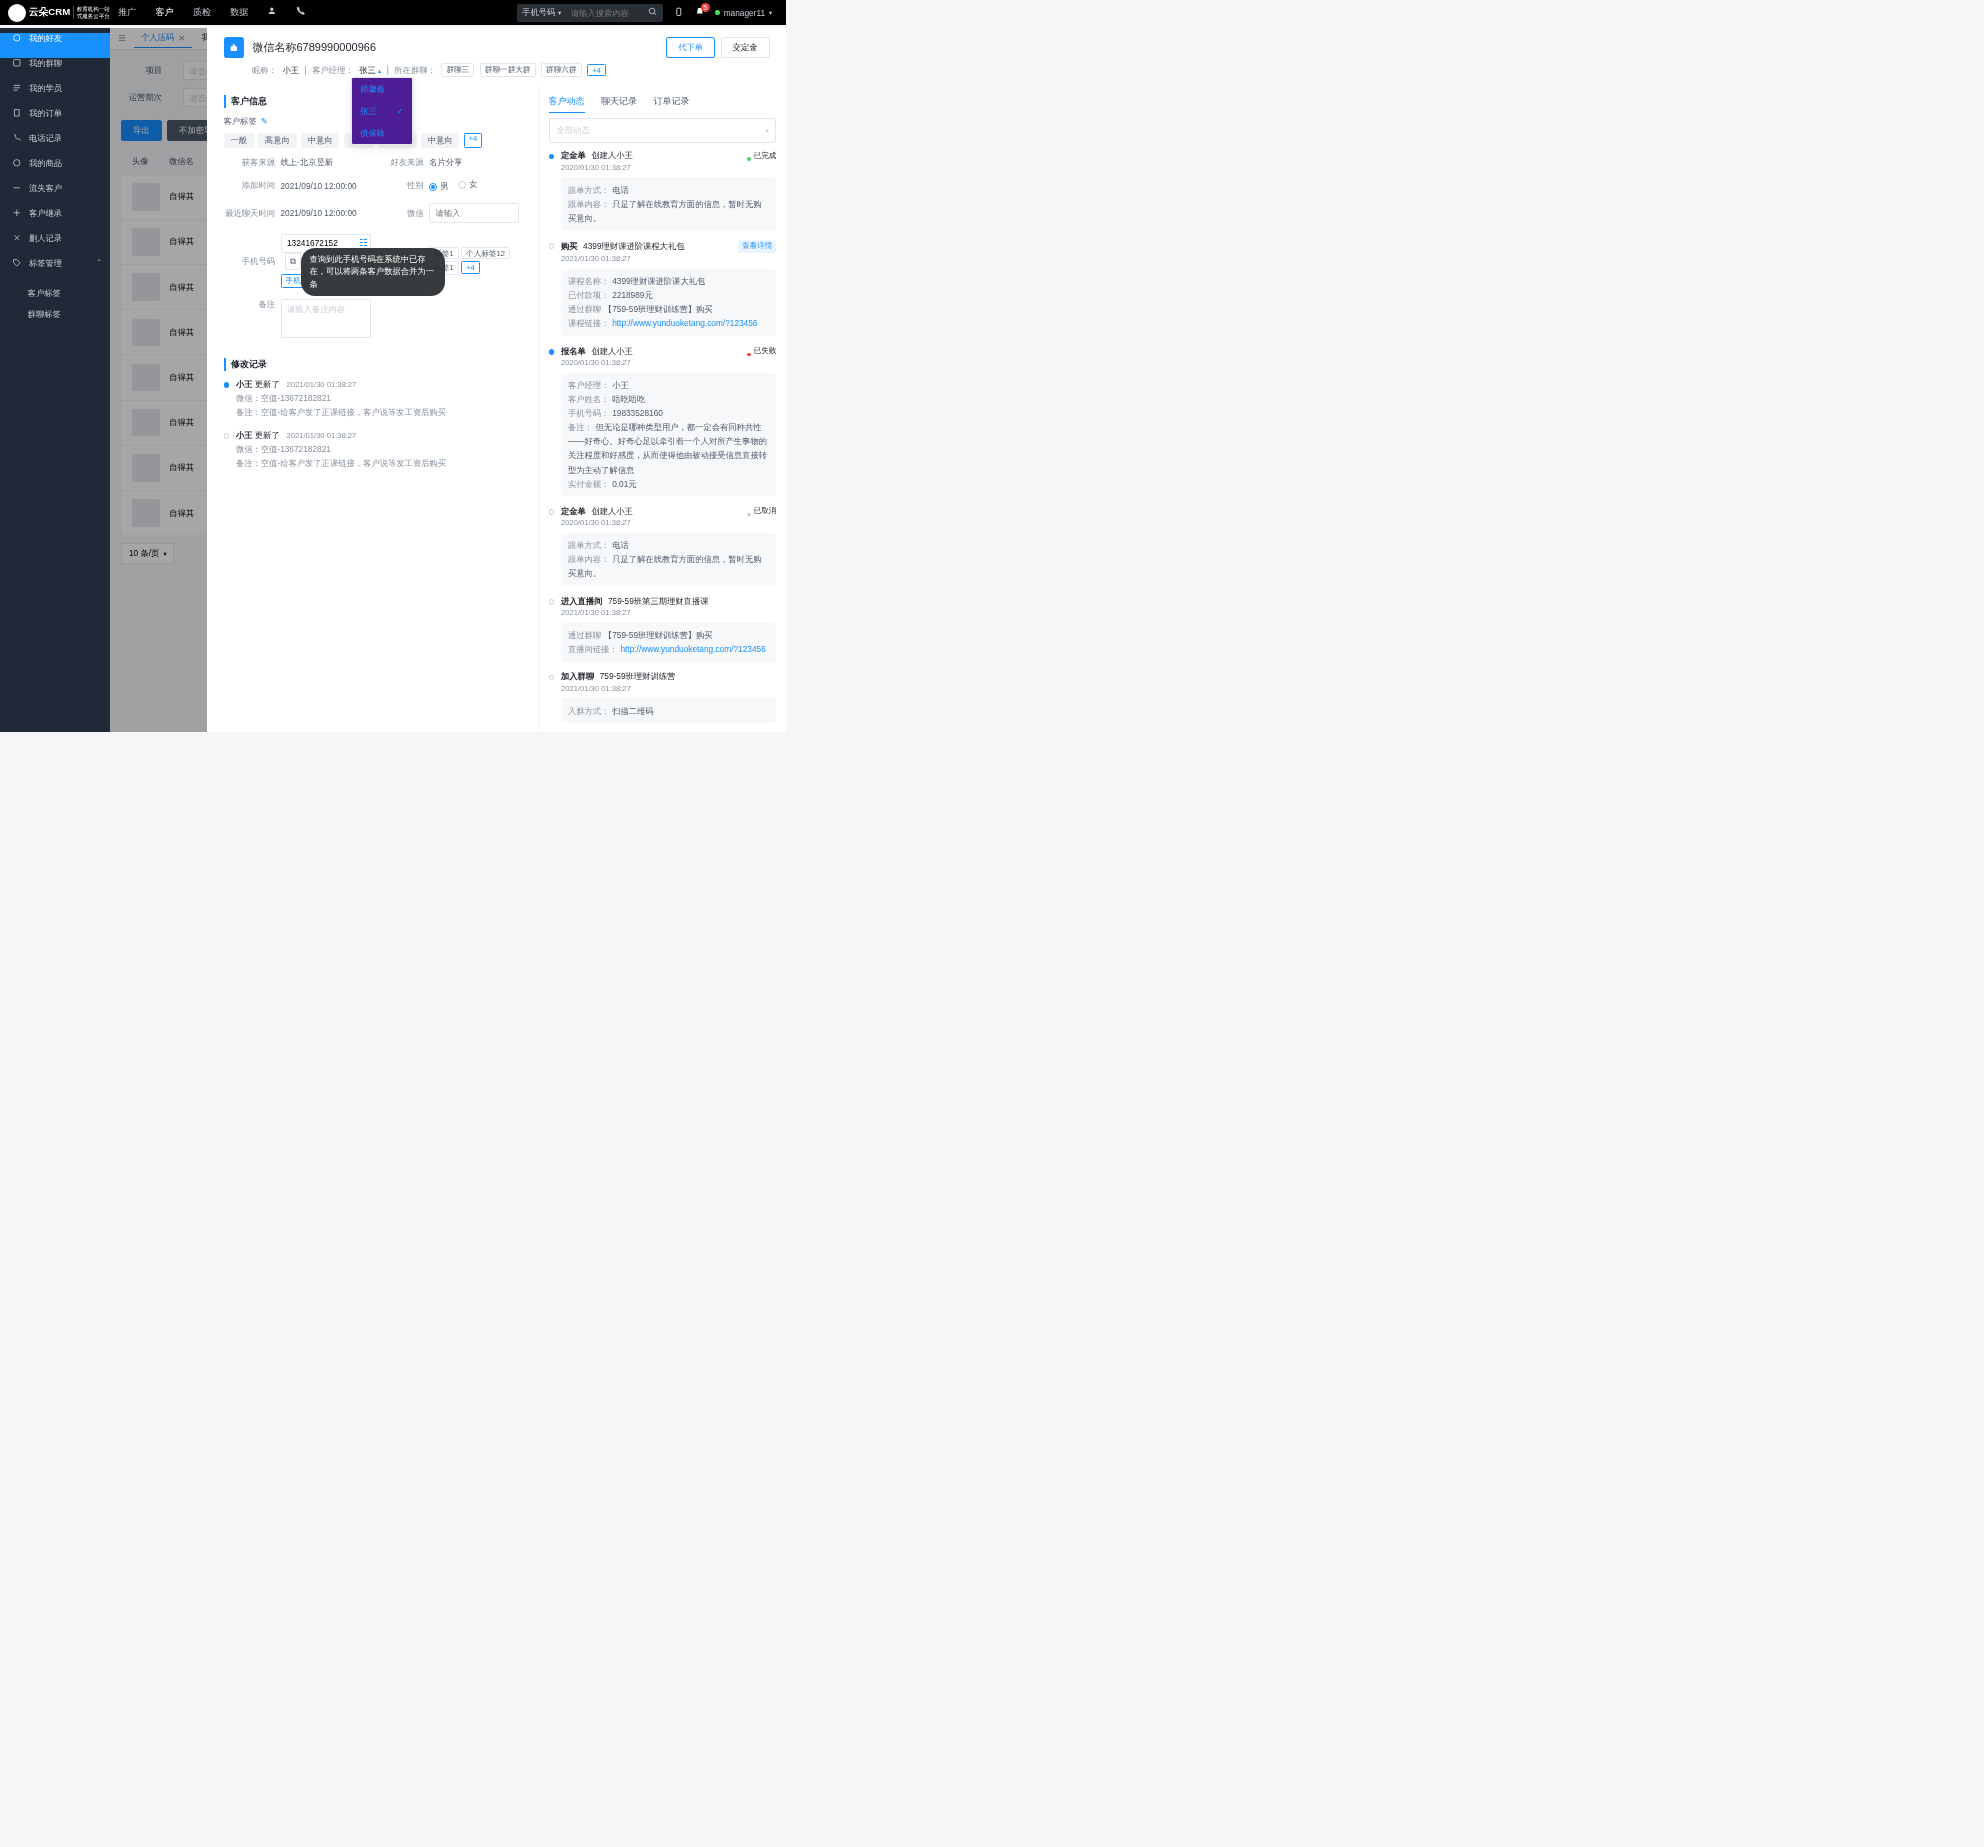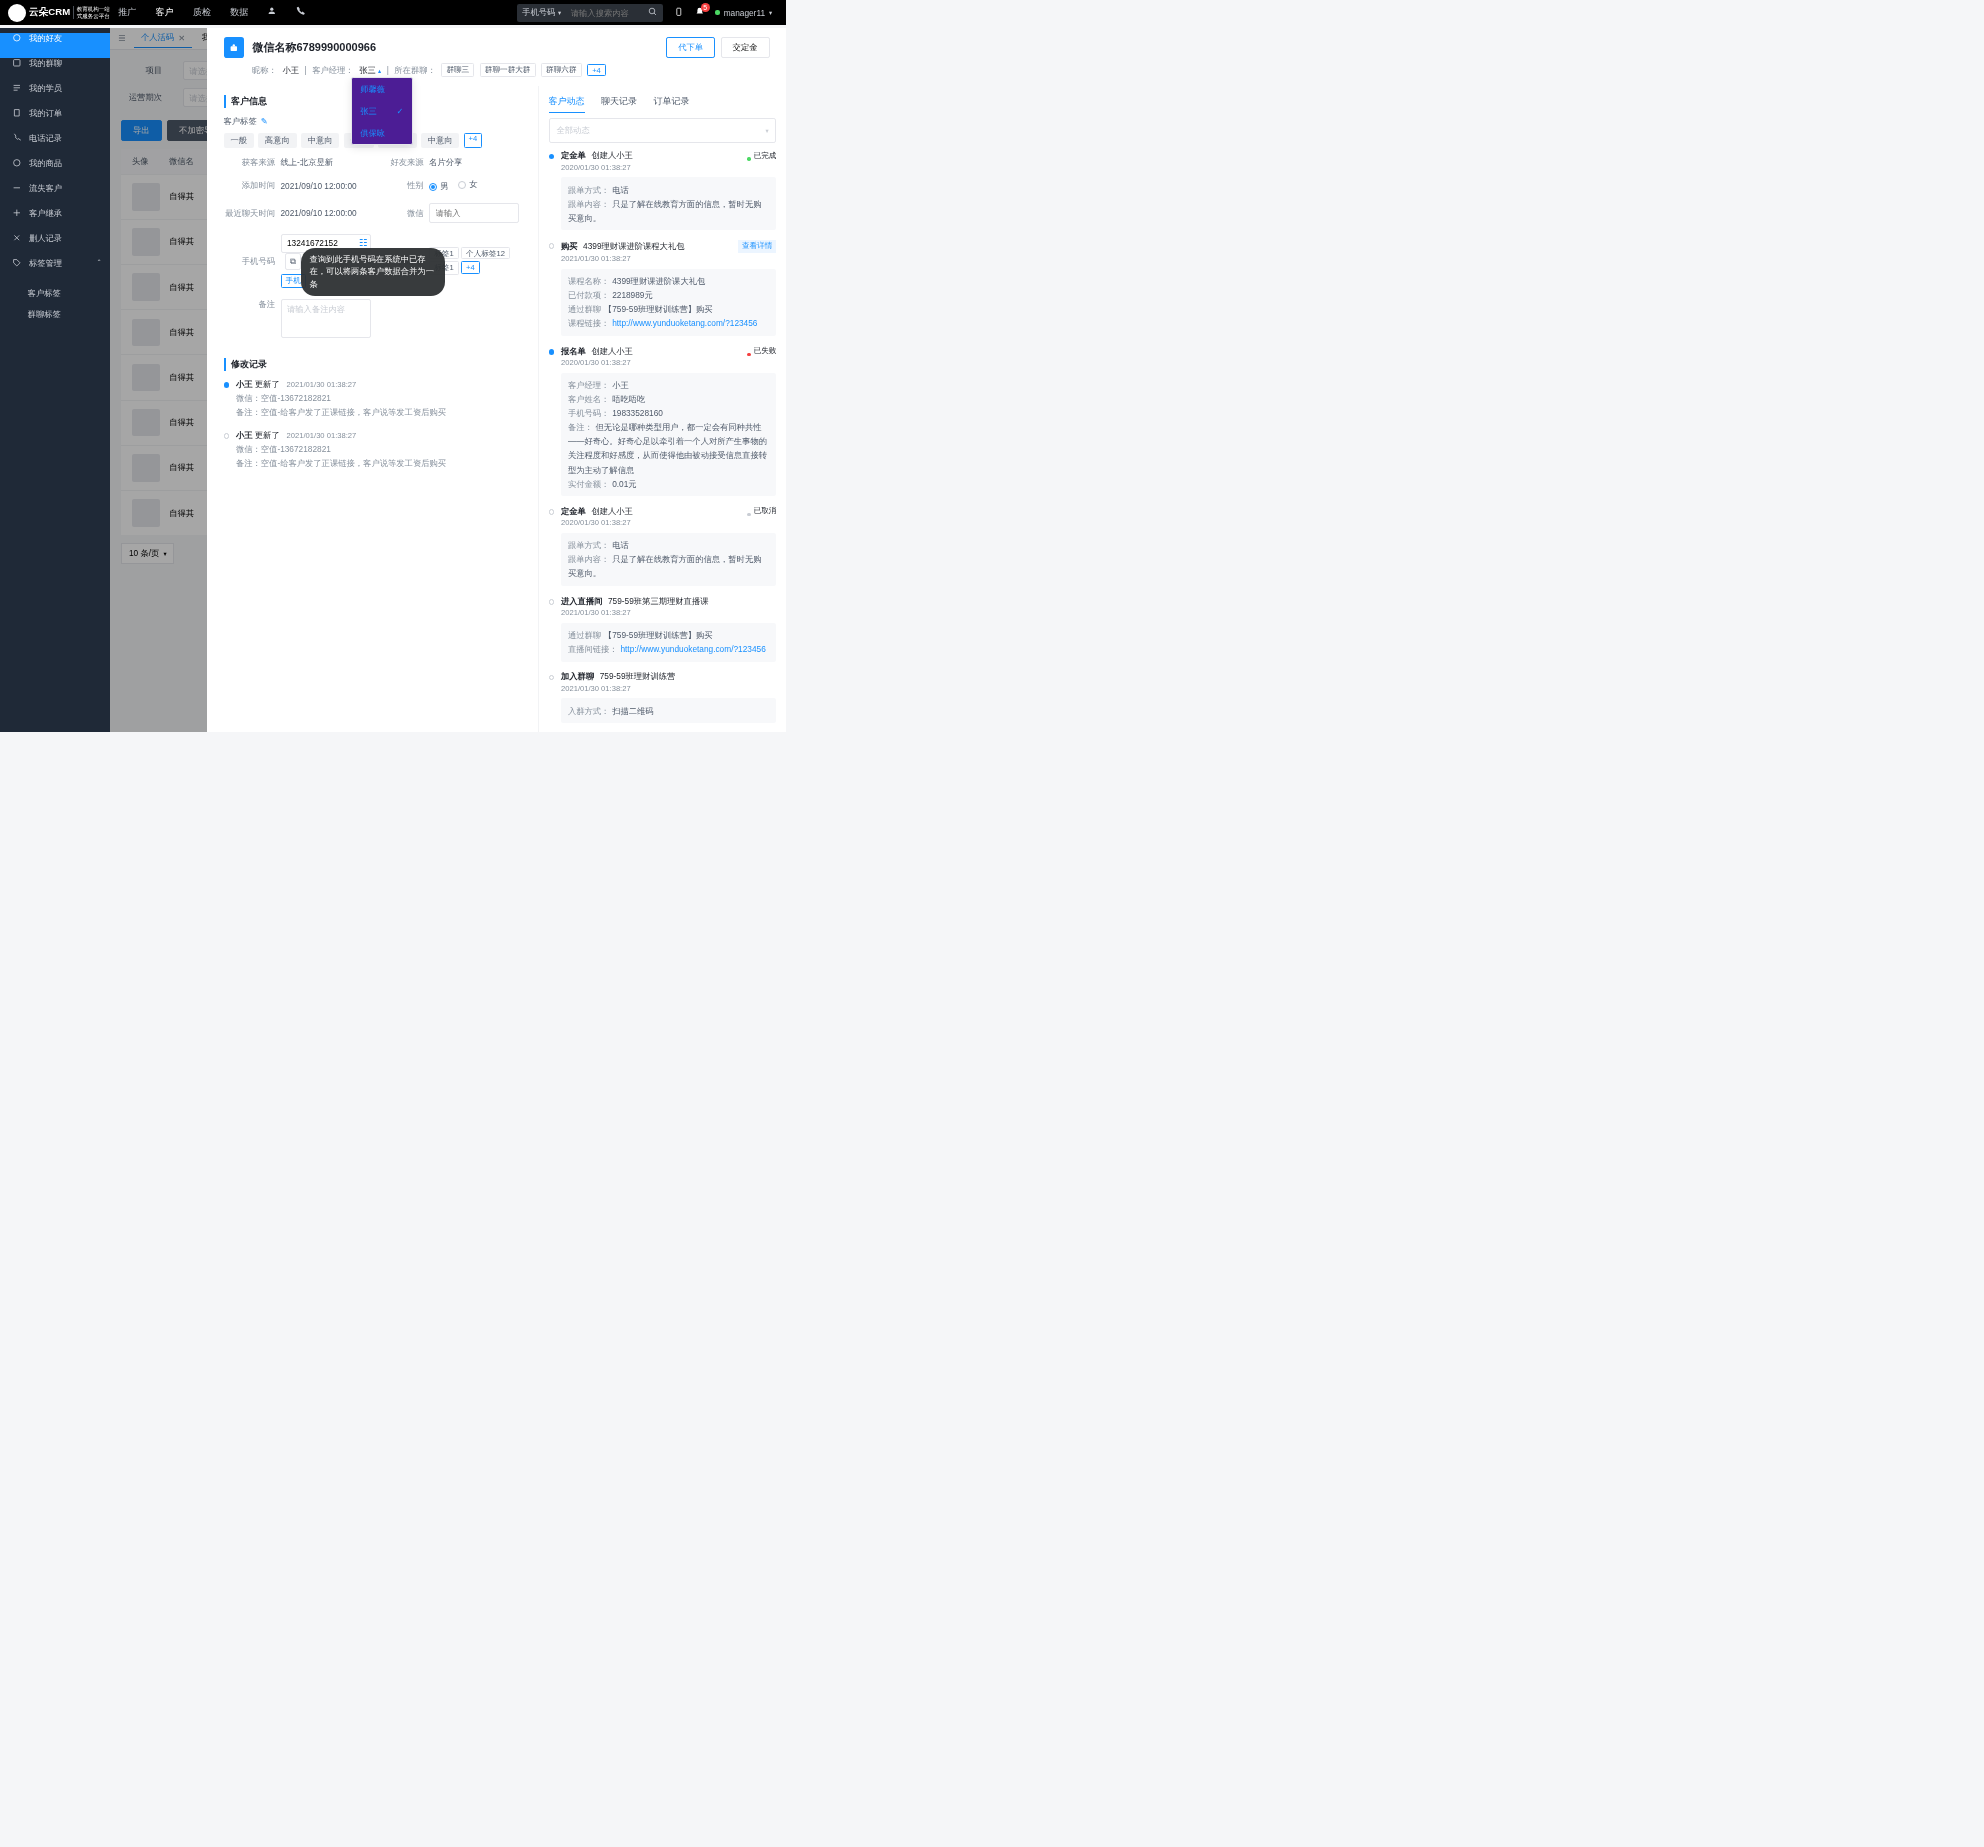--- a/index.html
+++ b/index.html
@@ -39,21 +39,21 @@
 .btn.primary{background:#1890ff;color:#fff;border-color:#1890ff}
 .tbl{margin-top:8.3px;background:#fff}
 .tbl-head{display:flex;padding:6.9px 11px;font-size:8.3px;color:#4e5969;background:#f7f8fa}
 .tbl-row{display:flex;align-items:center;padding:8.3px 11px;font-size:8.3px;border-top:0.7px solid #f2f3f5}
 .avatar{width:27.6px;height:27.6px;background:#e5e6eb;border-radius:2.1px;margin-right:9.6px}
 .page-sel{margin-top:8.3px;height:20.7px;border:0.7px solid #e5e6eb;padding:0 6.9px;font-size:8.3px;background:#fff;display:inline-flex;align-items:center;gap:4.1px}
 .overlay{position:absolute;inset:0;background:rgba(0,0,0,.35)}
 .drawer{position:absolute;right:0;top:27.6px;bottom:0;width:579px;background:#fff;display:flex;flex-direction:column}
 .drw-head{display:flex;align-items:center;padding:9.6px 16.5px 2.8px;gap:8.3px}
 .drw-ic{width:20.7px;height:20.7px;background:#1890ff;border-radius:2.8px;display:flex;align-items:center;justify-content:center;color:#fff;font-size:11px}
-.drw-title{font-size:11px;font-weight:700;color:#1d2129}
+.drw-title{font-size:11px;font-weight:400;color:#1d2129}
 .drw-actions{margin-left:auto;display:flex;gap:5.5px}
 .btn-outline{border:0.7px solid #1890ff;color:#1890ff;background:#fff}
 .drw-sub{padding:2.8px 16.5px 9.6px 45px;font-size:8.3px;color:#86909c;display:flex;align-items:center;gap:5.5px;flex-wrap:wrap}
 .drw-sub b{color:#1d2129;font-weight:400}
 .mini-tag{border:0.7px solid #e5e6eb;padding:0.7px 4.1px;border-radius:1.4px;font-size:7.6px;color:#4e5969}
 .plus-tag{border:0.7px solid #1890ff;color:#1890ff;padding:0.7px 4.1px;border-radius:1.4px;font-size:7.6px}
 .drw-body{flex:1;display:flex;overflow:hidden}
 .left-col{width:331px;overflow-y:auto;padding:0 8.3px 13.8px 16.5px}
 .right-col{flex:1;border-left:0.7px solid #f2f3f5;overflow-y:auto;padding:0 9.6px 13.8px}
 .sec-title{font-size:9px;font-weight:600;color:#1d2129;border-left:2.1px solid #1890ff;padding-left:5.5px;margin:8.3px 0}

